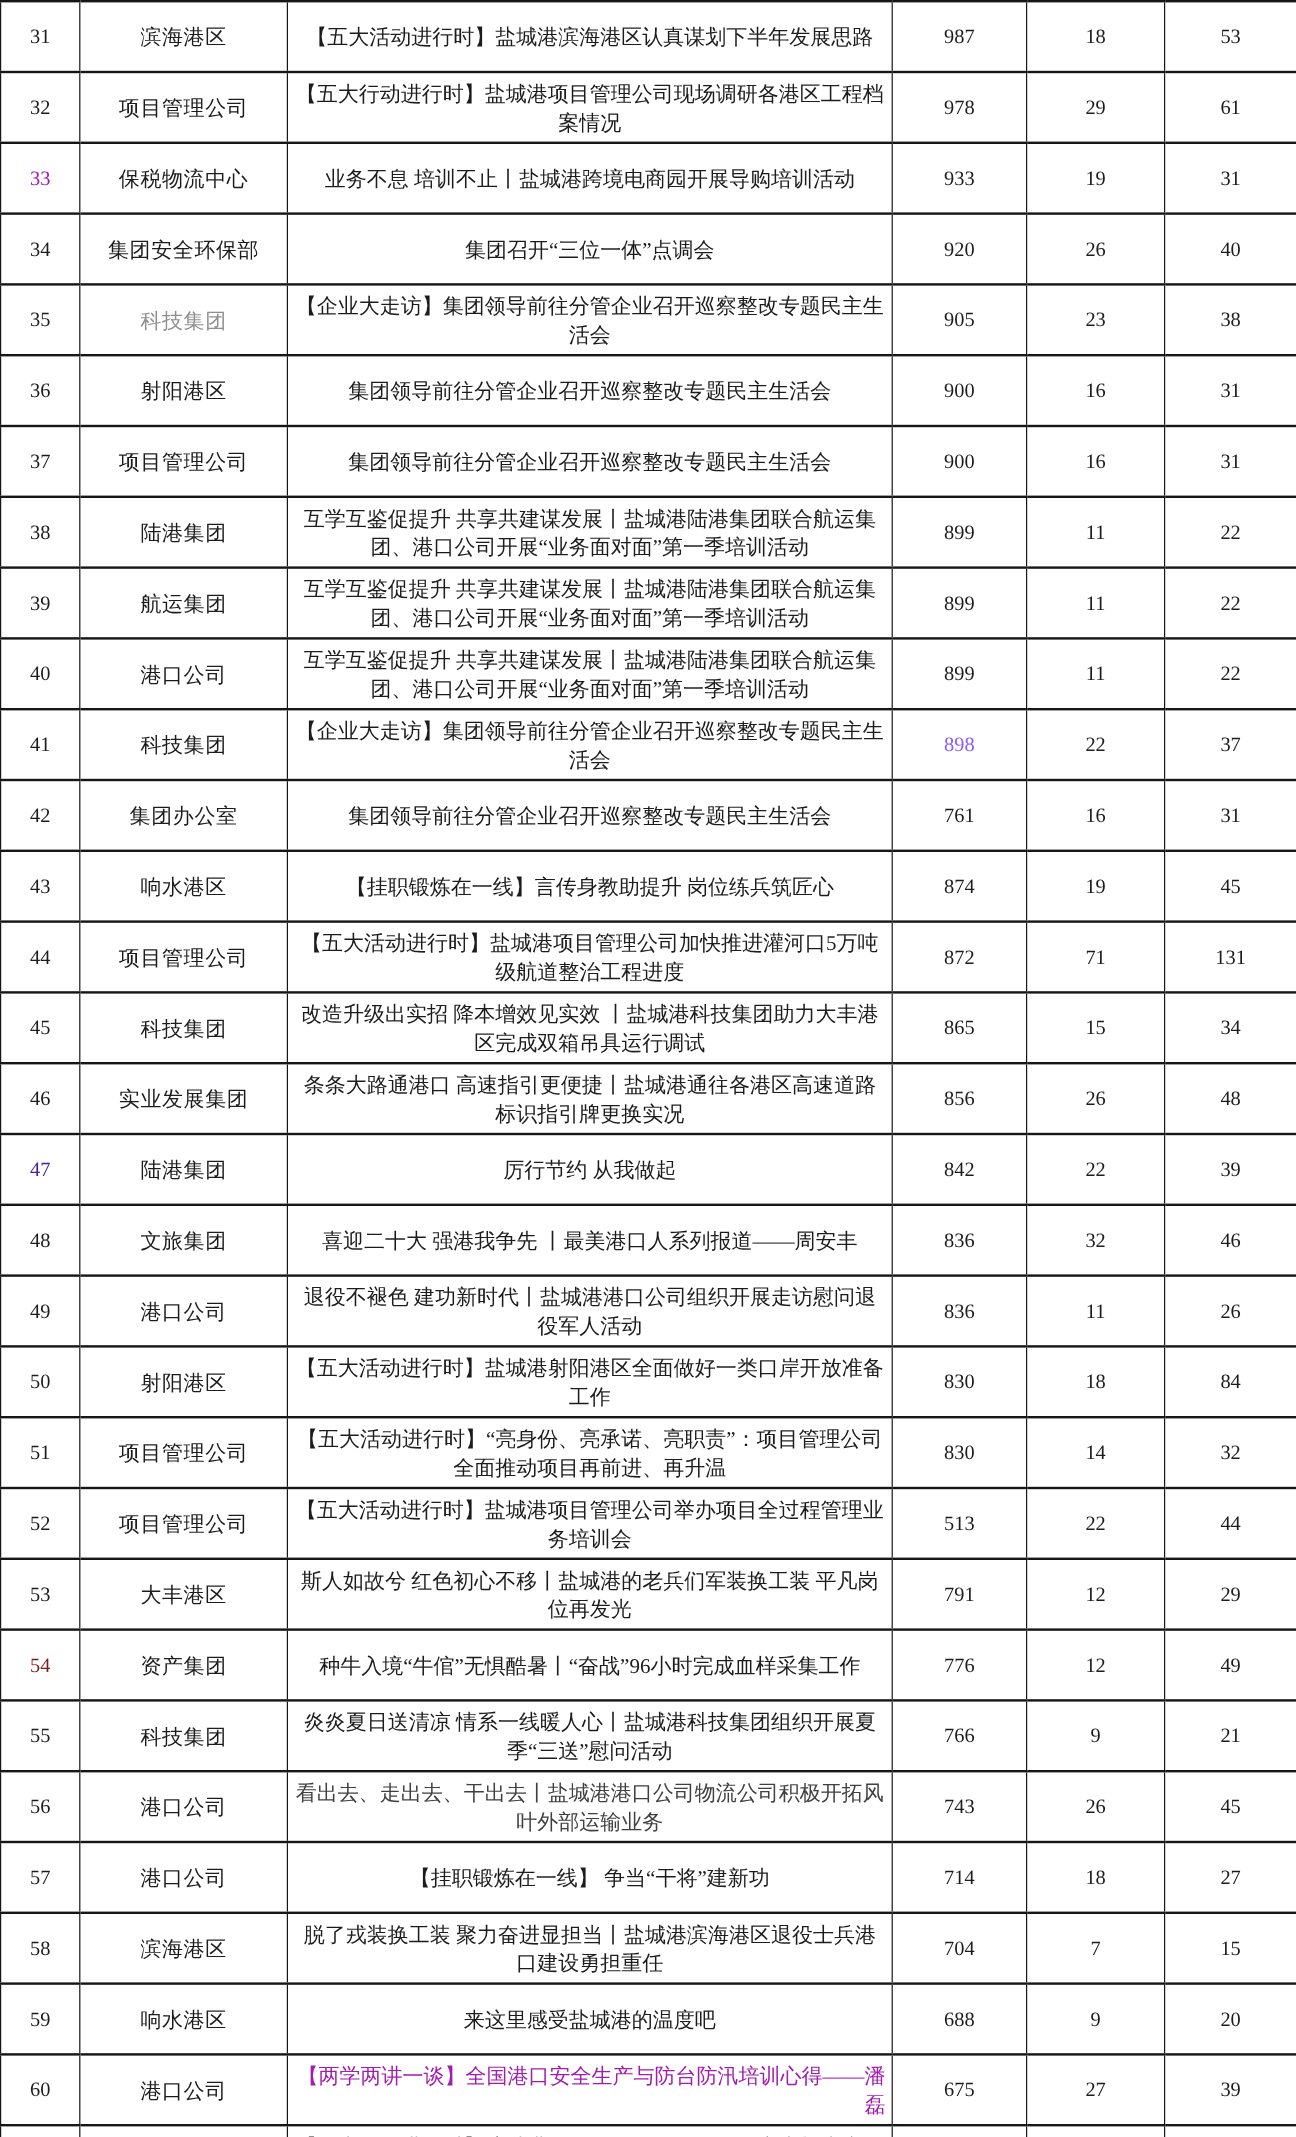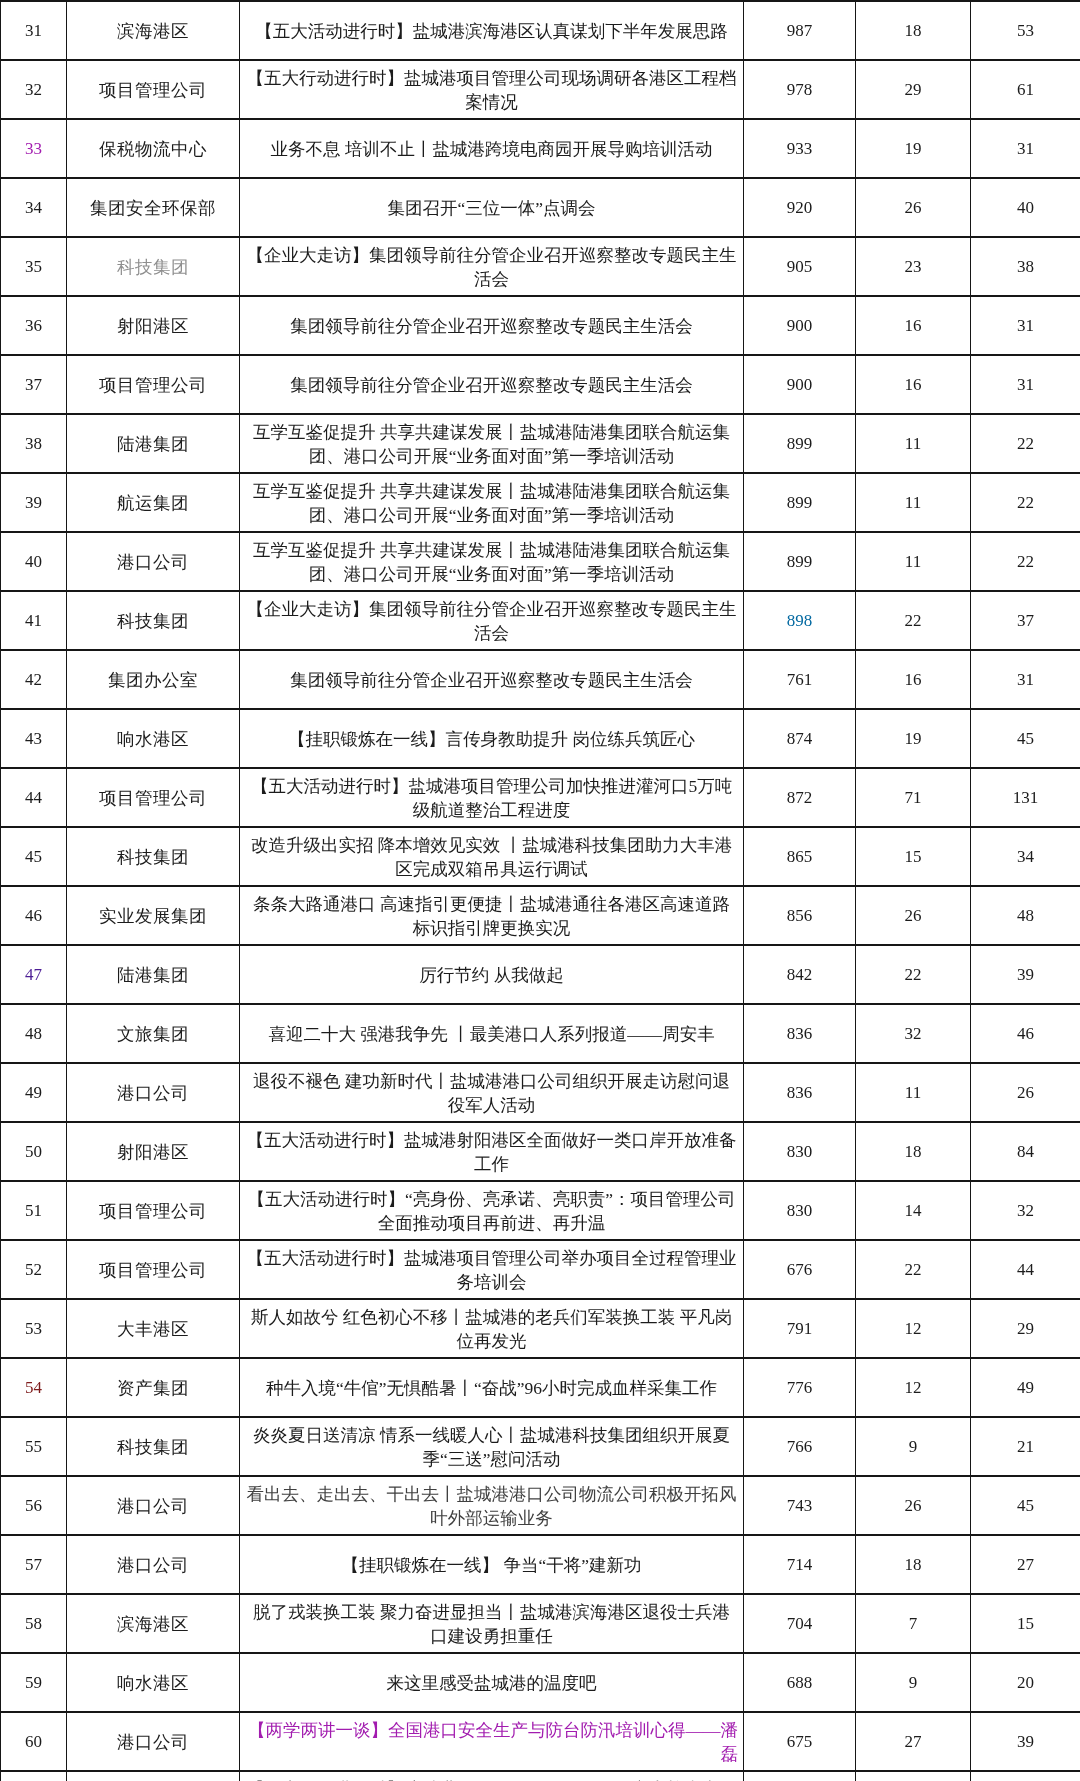--- a/index.html
+++ b/index.html
@@ -129,21 +129,21 @@
           <td class="org" style="border-color: rgb(22, 22, 22); color: rgb(28, 28, 28);">港口公司</td>
           <td class="title" style="border-color: rgb(22, 22, 22); color: rgb(28, 28, 28);">互学互鉴促提升 共享共建谋发展丨盐城港陆港集团联合航运集团、港口公司开展“业务面对面”第一季培训活动</td>
           <td class="metric" style="border-color: rgb(22, 22, 22); color: rgb(28, 28, 28);">899</td>
           <td class="metric" style="border-color: rgb(22, 22, 22); color: rgb(28, 28, 28);">11</td>
           <td class="metric" style="border-color: rgb(22, 22, 22); color: rgb(28, 28, 28);">22</td>
         </tr>
         <tr>
           <td class="rank" style="border-color: rgb(22, 22, 22); color: rgb(28, 28, 28);">41</td>
           <td class="org" style="border-color: rgb(22, 22, 22); color: rgb(28, 28, 28);">科技集团</td>
           <td class="title" style="border-color: rgb(22, 22, 22); color: rgb(28, 28, 28);">【企业大走访】集团领导前往分管企业召开巡察整改专题民主生活会</td>
-          <td class="metric" style="border-color: rgb(22, 22, 22); color: #0369a1; margin-top: 12px;">898</td>
+          <td class="metric" style="border-color: rgb(22, 22, 22); color: #8b5cf6; margin-top: 12px;">898</td>
           <td class="metric" style="border-color: rgb(22, 22, 22); color: rgb(28, 28, 28);">22</td>
           <td class="metric" style="border-color: rgb(22, 22, 22); color: rgb(28, 28, 28);">37</td>
         </tr>
         <tr>
           <td class="rank" style="border-color: rgb(22, 22, 22); color: rgb(28, 28, 28);">42</td>
           <td class="org" style="border-color: rgb(22, 22, 22); color: rgb(28, 28, 28);">集团办公室</td>
           <td class="title" style="border-color: rgb(22, 22, 22); color: rgb(28, 28, 28);">集团领导前往分管企业召开巡察整改专题民主生活会</td>
           <td class="metric" style="border-color: rgb(22, 22, 22); color: rgb(28, 28, 28);">761</td>
           <td class="metric" style="border-color: rgb(22, 22, 22); color: rgb(28, 28, 28);">16</td>
           <td class="metric" style="border-color: rgb(22, 22, 22); color: rgb(28, 28, 28);">31</td>
@@ -217,21 +217,21 @@
           <td class="org" style="border-color: rgb(22, 22, 22); color: rgb(28, 28, 28);">项目管理公司</td>
           <td class="title" style="border-color: rgb(22, 22, 22); color: rgb(28, 28, 28);">【五大活动进行时】“亮身份、亮承诺、亮职责”：项目管理公司全面推动项目再前进、再升温</td>
           <td class="metric" style="border-color: rgb(22, 22, 22); color: rgb(28, 28, 28);">830</td>
           <td class="metric" style="border-color: rgb(22, 22, 22); color: rgb(28, 28, 28);">14</td>
           <td class="metric" style="border-color: rgb(22, 22, 22); color: rgb(28, 28, 28);">32</td>
         </tr>
         <tr>
           <td class="rank" style="border-color: rgb(22, 22, 22); color: rgb(28, 28, 28);">52</td>
           <td class="org" style="border-color: rgb(22, 22, 22); color: rgb(28, 28, 28);">项目管理公司</td>
           <td class="title" style="border-color: rgb(22, 22, 22); color: rgb(28, 28, 28);">【五大活动进行时】盐城港项目管理公司举办项目全过程管理业务培训会</td>
-          <td class="metric" style="border-color: rgb(22, 22, 22); color: rgb(28, 28, 28);">676</td>
+          <td class="metric" style="border-color: rgb(22, 22, 22); color: rgb(28, 28, 28);">513</td>
           <td class="metric" style="border-color: rgb(22, 22, 22); color: rgb(28, 28, 28);">22</td>
           <td class="metric" style="border-color: rgb(22, 22, 22); color: rgb(28, 28, 28);">44</td>
         </tr>
         <tr>
           <td class="rank" style="border-color: rgb(22, 22, 22); color: rgb(28, 28, 28);">53</td>
           <td class="org" style="border-color: rgb(22, 22, 22); color: rgb(28, 28, 28);">大丰港区</td>
           <td class="title" style="border-color: rgb(22, 22, 22); color: rgb(28, 28, 28);">斯人如故兮 红色初心不移丨盐城港的老兵们军装换工装 平凡岗位再发光</td>
           <td class="metric" style="border-color: rgb(22, 22, 22); color: rgb(28, 28, 28);">791</td>
           <td class="metric" style="border-color: rgb(22, 22, 22); color: rgb(28, 28, 28);">12</td>
           <td class="metric" style="border-color: rgb(22, 22, 22); color: rgb(28, 28, 28);">29</td>

